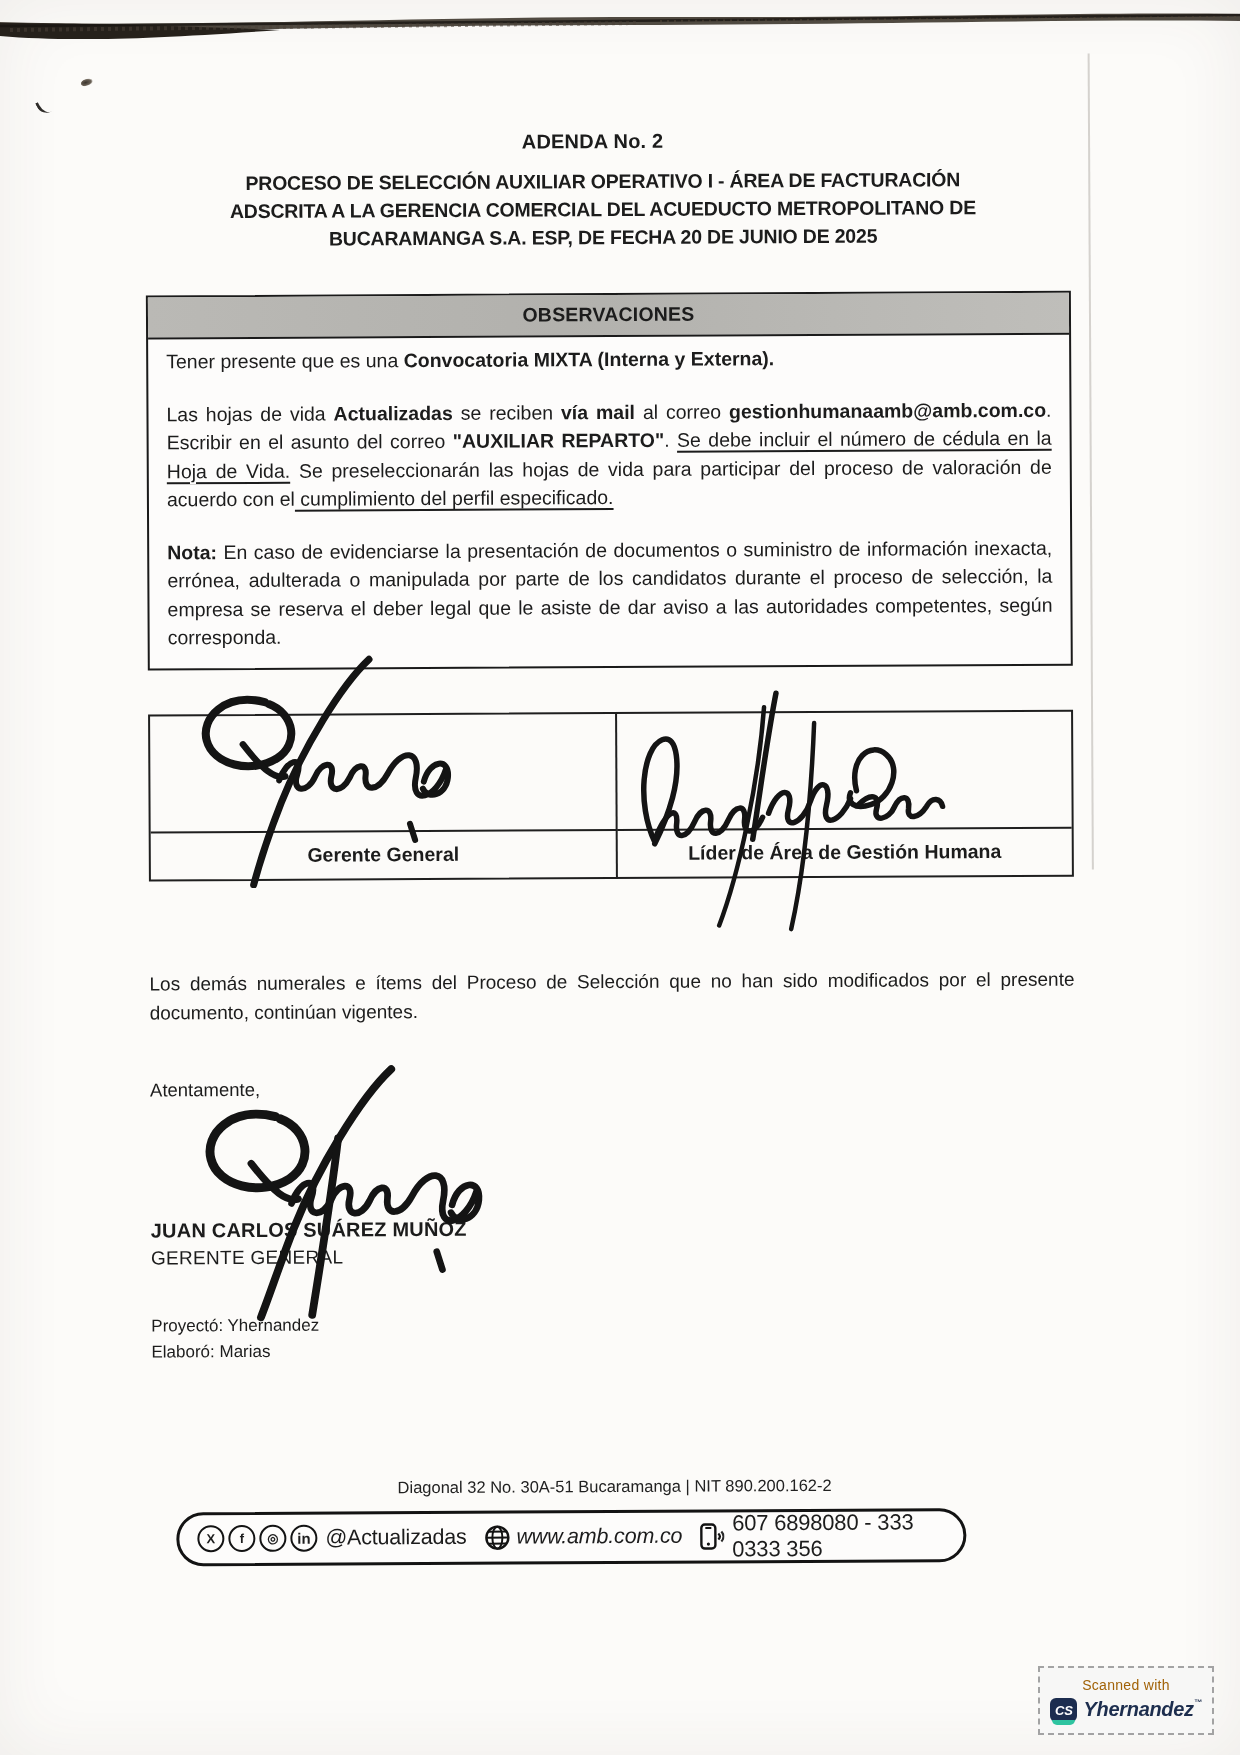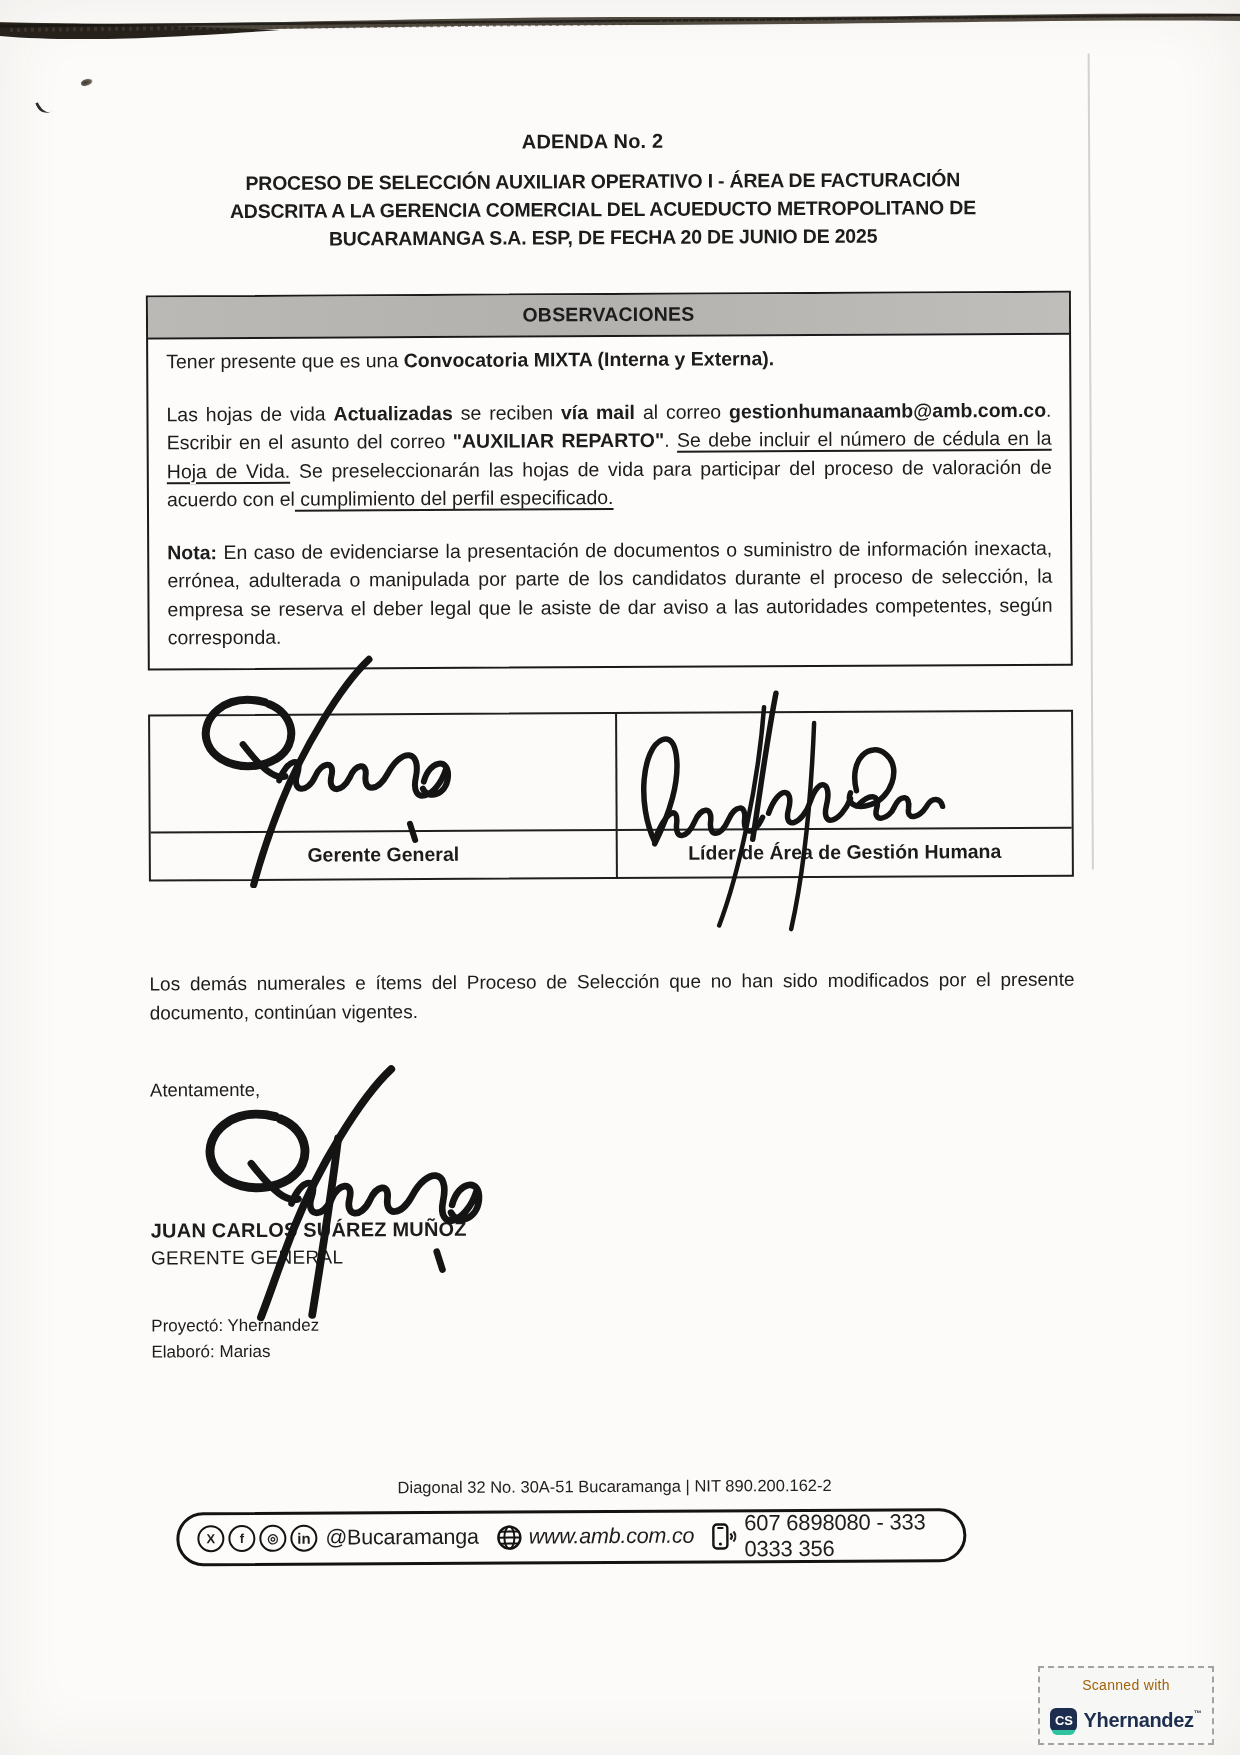--- a/index.html
+++ b/index.html
@@ -72,21 +72,21 @@
   .pill-handle{font-size:21.5px;margin:0 4px 0 4px;letter-spacing:-0.2px;}
   .pill-site{font-size:21.5px;margin-left:6px;letter-spacing:-0.2px;font-style:italic;}
   .pill-phone{font-size:22px;margin-left:8px;letter-spacing:-0.2px;}
   .gicon{margin-left:14px;flex:none;}
   .picon{margin-left:16px;flex:none;}
 
   
   .cs-badge{position:absolute;left:1038px;top:1666px;width:172px;padding:9px 0 11px;
     border:2px dashed #a3a3a3;background:#f7f7f6;text-align:center;}
   .cs-line1{font-size:14px;color:#a16207;letter-spacing:.3px;}
-  .cs-row{margin-top:15px;display:flex;align-items:center;justify-content:center;gap:6px;}
+  .cs-row{margin-top:5px;display:flex;align-items:flex-start;justify-content:center;gap:6px;font-style:italic;}
   .cs-box{position:relative;width:27px;height:24px;background:#1c2d4f;border-radius:6px;color:#fff;
     font-weight:bold;font-size:13px;display:flex;align-items:center;justify-content:center;}
   .cs-box::after{content:"";position:absolute;left:2px;right:2px;bottom:-3px;height:5px;
     background:#2fc4a0;border-radius:0 0 6px 6px;}
   .cs-brand{font-size:20px;font-weight:bold;color:#1d2e4e;letter-spacing:-0.3px;}
   .cs-tm{font-size:8px;color:#1d2e4e;vertical-align:top;}
 </style>
 </head>
 <body>
 
@@ -182,21 +182,21 @@
         </div>
       </div>
 
       <div class="footer-address">Diagonal 32 No. 30A-51 Bucaramanga | NIT 890.200.162-2</div>
 
       <div class="pill">
         <span class="ci">X</span>
         <span class="ci">f</span>
         <span class="ci">◎</span>
         <span class="ci ci-in">in</span>
-        <span class="pill-handle">@Bucaramanga</span>
+        <span class="pill-handle">@Actualizadas</span>
         <svg class="gicon" width="26" height="26" viewBox="0 0 26 26">
           <circle cx="13" cy="13" r="11" fill="none" stroke="#131313" stroke-width="2.4"></circle>
           <ellipse cx="13" cy="13" rx="5" ry="11" fill="none" stroke="#131313" stroke-width="2"></ellipse>
           <line x1="2" y1="13" x2="24" y2="13" stroke="#131313" stroke-width="2"></line>
           <line x1="4" y1="7" x2="22" y2="7" stroke="#131313" stroke-width="2"></line>
           <line x1="4" y1="19" x2="22" y2="19" stroke="#131313" stroke-width="2"></line>
         </svg>
         <span class="pill-site">www.amb.com.co</span>
         <svg class="picon" width="26" height="30" viewBox="0 0 26 30">
           <rect x="3" y="3" width="14" height="24" rx="3.5" fill="none" stroke="#131313" stroke-width="2.4"></rect>

